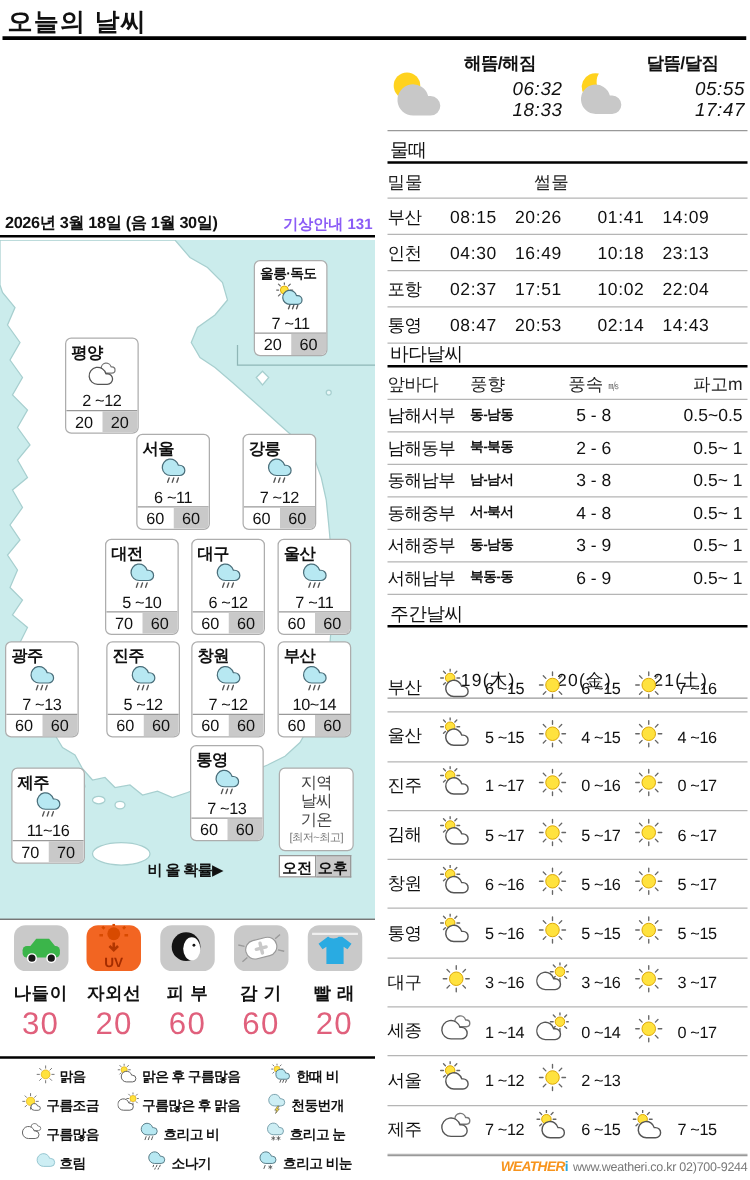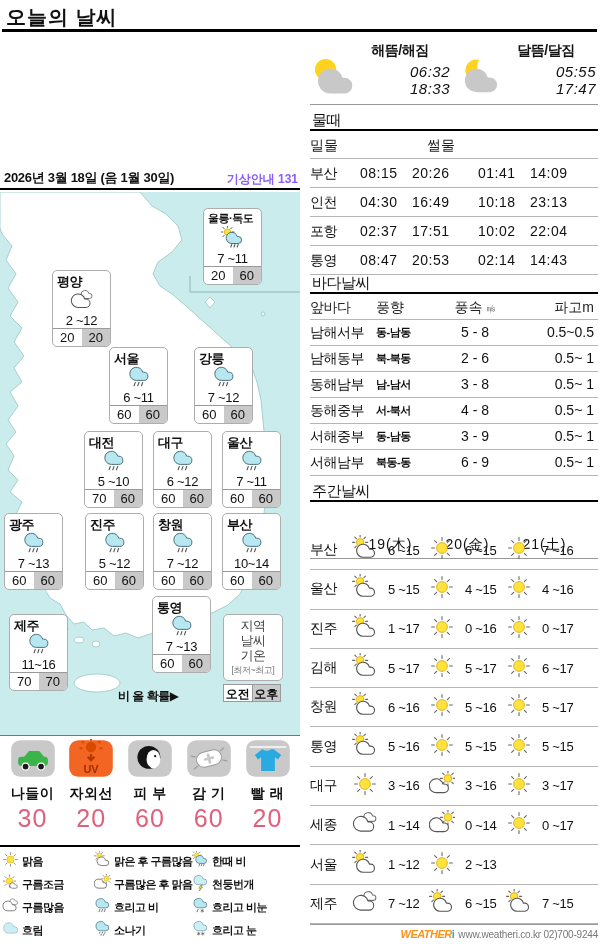--- a/index.html
+++ b/index.html
@@ -39,21 +39,21 @@
   .life-item{width:55px;text-align:center;}
   .life-label{font-size:14px;font-weight:bold;margin-top:3px;letter-spacing:0.5px;white-space:nowrap;}
   .life-num{font-size:25px;color:#e0607c;margin-top:1px;letter-spacing:1px;}
 
   .left-rule{position:absolute;left:0;top:845px;width:300px;height:2px;background:#000;}
   .legend{position:absolute;left:2px;top:850px;width:298px;display:flex;}
   .legend-col{display:flex;flex-direction:column;}
   .legend-col.c1{width:92px;}
   .legend-col.c2{width:98px;}
   .legend-col.c3{width:104px;}
-  .legend-item{display:flex;align-items:center;height:23px;gap:3px;}
+  .legend-item{display:flex;align-items:center;height:23px;gap:3px;justify-content:center;}
   .legend-item .lbl{font-size:11px;font-weight:bold;letter-spacing:-0.5px;white-space:nowrap;}
 
   
   .astro{position:absolute;left:310px;top:42px;width:290px;height:62px;}
   .astro-group{position:absolute;top:0;width:144px;height:62px;}
   .a-icon{position:absolute;left:0;bottom:2px;}
   .a-label{position:absolute;left:38px;top:0;width:104px;text-align:center;font-size:14px;font-weight:bold;letter-spacing:-0.5px;}
   .a-times{position:absolute;right:4px;top:21px;text-align:right;font-size:15px;line-height:17px;letter-spacing:0.5px;font-style:italic;}
   .astro-div{position:absolute;left:310px;top:104px;width:288px;height:1px;background:#999;}
 
@@ -425,33 +425,33 @@
         </div>
         <div class="legend-item">
           <span class="legend-ic"><svg width="17" height="17" viewBox="0 0 24 24">
               <path d="M18 10h-1.26A8 8 0 1 0 9 20h9a5 5 0 0 0 0-10z" transform="translate(2,-1.2) scale(0.82)" fill="#cdeef4" stroke="#6d97a3" stroke-width="1.2" stroke-linejoin="round"></path>
               <path d="M12.8 15.4l-3.2 4.6h2.1l-1.3 3.9 4.4-5.4h-2.1l1.9-3.1z" fill="#FFE23E" stroke="#444" stroke-width="0.6"></path>
             </svg></span>
           <span class="lbl">천둥번개</span>
         </div>
         <div class="legend-item">
           <span class="legend-ic"><svg width="17" height="17" viewBox="0 0 24 24">
+              <path d="M18 10h-1.26A8 8 0 1 0 9 20h9a5 5 0 0 0 0-10z" transform="translate(2,-1.2) scale(0.82)" fill="#cdeef4" stroke="#6d97a3" stroke-width="1.2" stroke-linejoin="round"></path>
+              <path d="M9.4 17.2v4.2M7.6000000000000005 18.3l3.6 2M11.200000000000001 18.3l-3.6 2" stroke="#555" stroke-width="0.9" stroke-linecap="round"></path>
+              <path d="M15.2 17.2v4.2M13.399999999999999 18.3l3.6 2M17 18.3l-3.6 2" stroke="#555" stroke-width="0.9" stroke-linecap="round"></path>
+            </svg></span>
+          <span class="lbl">흐리고 눈</span>
+        </div>
+        <div class="legend-item">
+          <span class="legend-ic"><svg width="17" height="17" viewBox="0 0 24 24">
               <path d="M18 10h-1.26A8 8 0 1 0 9 20h9a5 5 0 0 0 0-10z" transform="translate(2,-1.2) scale(0.82)" fill="#b7e8f2" stroke="#4a6e7a" stroke-width="1.2" stroke-linejoin="round"></path>
               <path d="M8.6 17.4l-1.3 3.5" stroke="#555" stroke-width="1.1" stroke-linecap="round"></path>
               <path d="M14.5 17.299999999999997v4.2M12.7 18.4l3.6 2M16.3 18.4l-3.6 2" stroke="#555" stroke-width="0.9" stroke-linecap="round"></path>
             </svg></span>
           <span class="lbl">흐리고 비눈</span>
-        </div>
-        <div class="legend-item">
-          <span class="legend-ic"><svg width="17" height="17" viewBox="0 0 24 24">
-              <path d="M18 10h-1.26A8 8 0 1 0 9 20h9a5 5 0 0 0 0-10z" transform="translate(2,-1.2) scale(0.82)" fill="#cdeef4" stroke="#6d97a3" stroke-width="1.2" stroke-linejoin="round"></path>
-              <path d="M9.4 17.2v4.2M7.6000000000000005 18.3l3.6 2M11.200000000000001 18.3l-3.6 2" stroke="#555" stroke-width="0.9" stroke-linecap="round"></path>
-              <path d="M15.2 17.2v4.2M13.399999999999999 18.3l3.6 2M17 18.3l-3.6 2" stroke="#555" stroke-width="0.9" stroke-linecap="round"></path>
-            </svg></span>
-          <span class="lbl">흐리고 눈</span>
         </div>
       </div>
     </div>
 
   <div class="astro">
     <div class="astro-group" style="left:0">
       <span class="a-icon" id="astro-sun-icon"><svg width="44" height="44" viewBox="0 0 24 24">
             <circle cx="8.5" cy="8.5" r="5.8" fill="#FFD21E"></circle>
             <path d="M18 10h-1.26A8 8 0 1 0 9 20h9a5 5 0 0 0 0-10z" transform="translate(3.5,4.5) scale(0.85)" fill="#c8c8c8" stroke="none" stroke-width="0" stroke-linejoin="round"></path>
           </svg></span>

